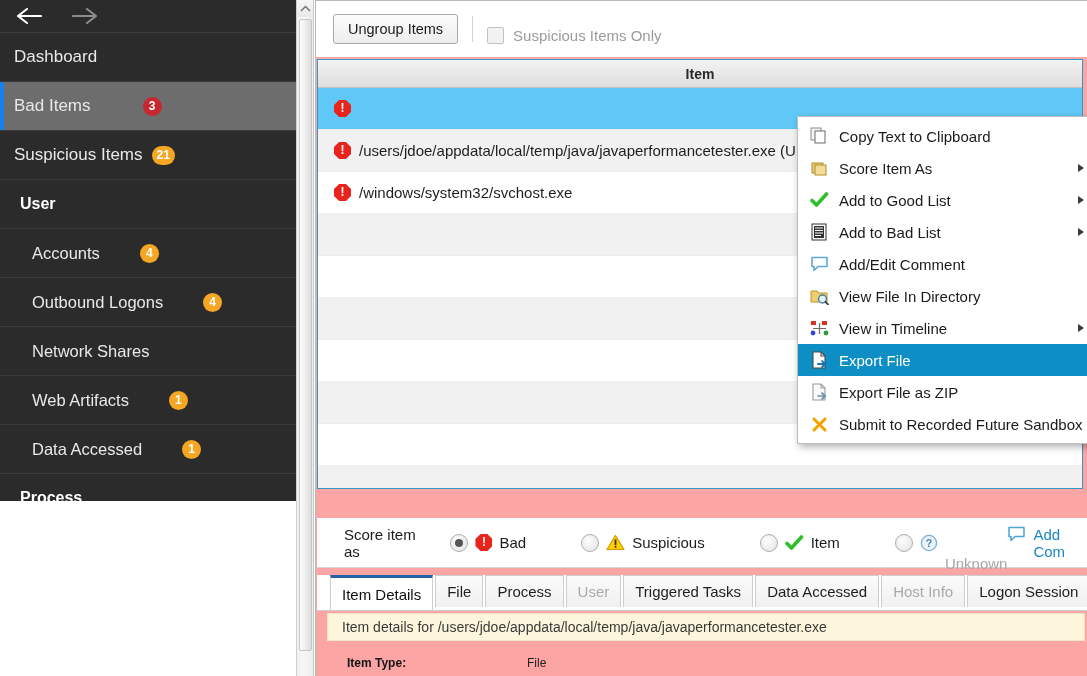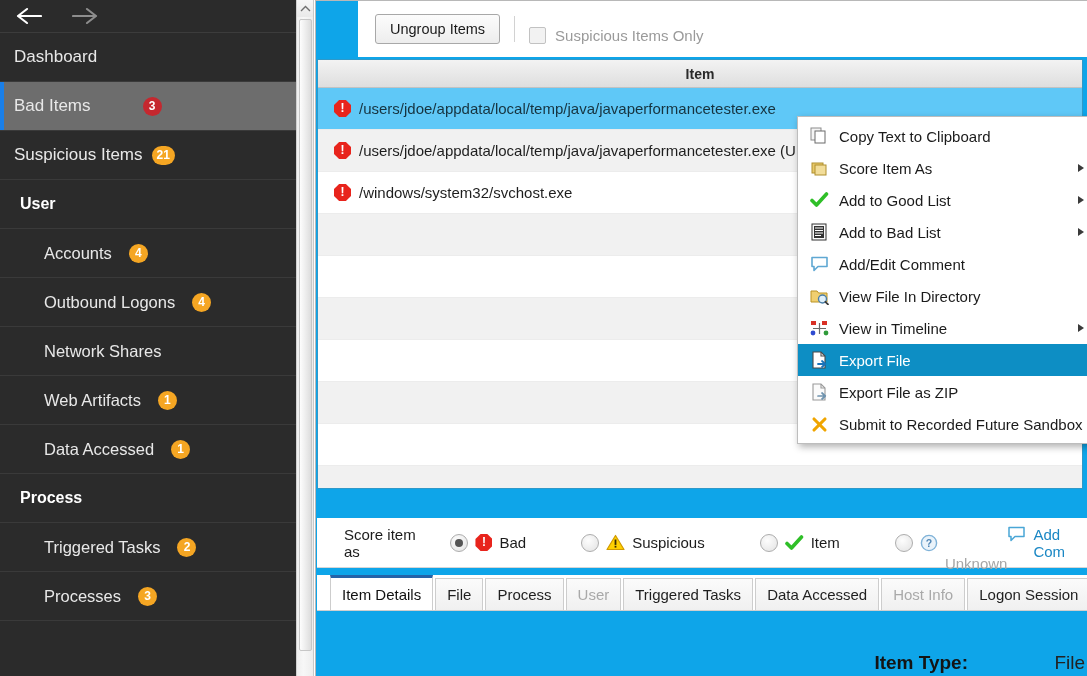--- a/index.html
+++ b/index.html
@@ -7,21 +7,21 @@
     width: 1087px; height: 676px;
     overflow: hidden;
     font-family: "Liberation Sans", sans-serif;
     background: #ffffff;
   }
   #app { position: relative; width: 1087px; height: 676px; }
 
   
   #sidebar {
     position: absolute; left: 0; top: 0;
-    width: 296px; height: 676px;
+    width: 296px; height: 501px;
     background: #2b2b2b;
     overflow: hidden;
   }
   .nav-bar {
     height: 33px;
     display: flex; align-items: center;
     padding-left: 14px; gap: 26px;
     border-bottom: 1px solid #3c3c3c;
   }
   .arrow-btn {
@@ -33,21 +33,21 @@
   .side-row {
     position: relative;
     display: flex; align-items: center;
     height: 49px;
     padding-left: 14px;
     border-bottom: 1px solid #3a3a3a;
     color: #e8e8e8;
     font-size: 17px;
     white-space: nowrap;
   }
-  .side-row.indent { padding-left: 44px; font-size: 16.5px; }
+  .side-row.indent { padding-left: 32px; font-size: 16.5px; gap: 23px; }
   .side-row.group {
     font-weight: bold; font-size: 16px; padding-left: 20px; color: #ffffff;
   }
   .side-row.selected {
     background: #6d6d6d;
     gap: 43px;
   }
   .side-row.selected::before {
     content: ""; position: absolute; left: 0; top: 0;
     width: 4px; height: 100%; background: #1a7fe8;
@@ -79,24 +79,23 @@
     position: absolute; left: 2px; top: 19px;
     width: 13px; height: 632px;
     background: linear-gradient(to right,#fdfdfd,#ededed 50%,#dcdcdc);
     border: 1px solid #c6c6c6; border-radius: 2px;
   }
 
   
   #main {
     position: absolute; left: 315px; top: 0;
     width: 772px; height: 676px;
-    background: #0ea5e9;
+    background: #fca5a5;
     border-top: 1px solid #b8b8b8;
     border-left: 1px solid #b8b8b8;
-    padding-left: 42px;
   }
   #toolbar {
     height: 56px;
     display: flex; align-items: center;
     padding-left: 17px; gap: 0;
     background: #ffffff;
   }
   #ungroup-btn {
     height: 30px; padding: 0 14px;
     background: linear-gradient(to bottom,#fcfcfc,#ededed);
@@ -219,21 +218,21 @@
   #addcomment {
     display: flex; align-items: flex-start; gap: 7px;
     color: #1a87c4; font-size: 15px;
     cursor: pointer;
   }
 
   
   #tabstrip {
     position: absolute; left: 1px; top: 574px;
     width: 770px; height: 36px;
-    display: flex; align-items: flex-end;
+    display: flex; 
     padding-left: 13px;
     background: #ffffff;
     border-bottom: 1px solid #cfcfcf;
   }
   .tab {
     height: 32px;
     padding: 0 11px;
     display: flex; align-items: center;
     font-size: 15px; color: #1f1f1f;
     background: linear-gradient(to bottom,#fbfbfb,#f0f0f0);
@@ -258,21 +257,21 @@
     border: 1px solid #efe7c4;
     display: flex; align-items: center;
     padding-left: 14px;
     font-size: 14px; color: #3a3a3a;
     white-space: nowrap;
   }
   #detailgrid {
     position: absolute; left: 11px; top: 648px;
     width: 758px; height: 28px;
     display: flex; align-items: center;
-    font-size: 19px; color: #141414; justify-content: flex-end;
+    font-size: 12px; color: #141414;
   }
   #detailgrid .k { font-weight: bold; width: 200px; padding-left: 20px; }
   #detailgrid .v { color: #222; }
 </style>
 </head>
 <body>
 
 <div id="app">
 
   <div id="sidebar">
@@ -359,21 +358,20 @@
     <div id="table">
       <div id="table-head">Item</div>
       <div id="table-body">
           <div class="trow sel">
             <span class="sev">
               <span class="ic-bad">
                 <i></i>
                 <b>!</b>
               </span>
             </span>
-            <span>/users/jdoe/appdata/local/temp/java/javaperformancetester.exe</span>
           </div>
           <div class="trow alt">
             <span class="sev">
               <span class="ic-bad">
                 <i></i>
                 <b>!</b>
               </span>
             </span>
             <span>/users/jdoe/appdata/local/temp/java/javaperformancetester.exe (Unknown)</span>
           </div>
@@ -593,19 +591,20 @@
           <span>Data Accessed</span>
         </div>
         <div class="tab disabled">
           <span>Host Info</span>
         </div>
         <div class="tab">
           <span>Logon Session</span>
         </div>
       </div>
 
+    <div id="detailbanner">Item details for /users/jdoe/appdata/local/temp/java/javaperformancetester.exe</div>
     <div id="detailgrid">
       <span class="k">Item Type:</span>
       <span class="v">File</span>
     </div>
 
   </div>
 </div>
 
 </body></html>

